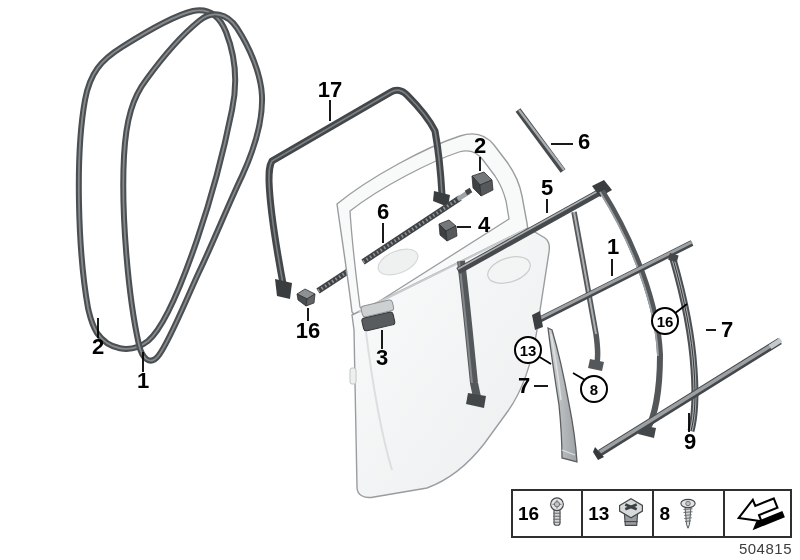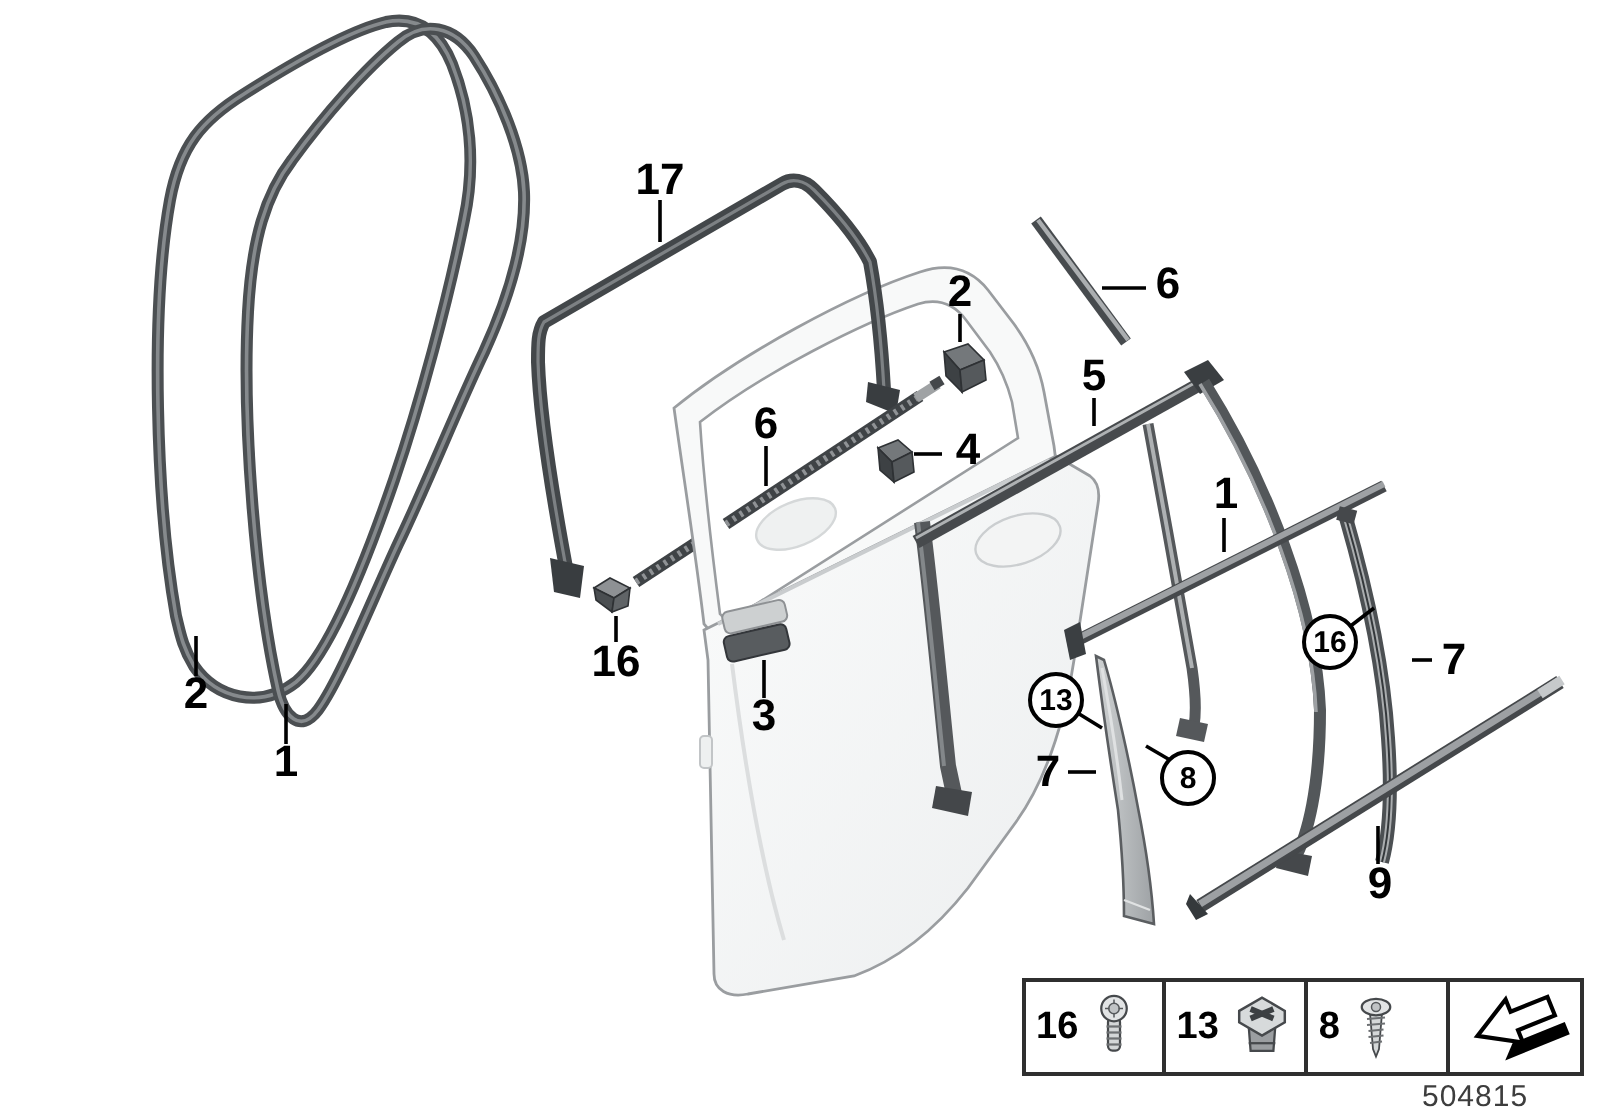--- a/index.html
+++ b/index.html
@@ -9,21 +9,21 @@
   .callout{position:absolute;transform:translate(-50%,-50%);color:#000;
            font-weight:bold;font-size:22px;line-height:1;letter-spacing:0;white-space:nowrap;}
   .callout.circled{width:24px;height:24px;border:2px solid #000;border-radius:50%;
            background:#fff;font-size:15px;display:flex;align-items:center;justify-content:center;}
   #legend{position:absolute;left:511px;top:489px;width:281px;height:49px;
           border:2px solid #2f2f2f;box-sizing:border-box;display:flex;background:#fff;}
   .legend-cell{flex:1 1 0;border-right:2px solid #2f2f2f;display:flex;align-items:center;
           padding:2px 2px 2px 5px;box-sizing:border-box;gap:3px;}
   .legend-cell:last-child{border-right:none;justify-content:center;padding:2px;}
   .legend-num{font-weight:bold;font-size:19px;color:#000;}
-  #part-number{position:absolute;left:711px;top:540px;width:81px;text-align:left;
+  #part-number{position:absolute;left:711px;top:540px;width:81px;text-align:right;
           font-size:15px;color:#3d3d3d;letter-spacing:.5px;}
 </style>
 </head>
 <body>
 
 <div id="stage">
 
 <svg id="art" width="800" height="560" viewBox="0 0 800 560">
   <defs>
     <linearGradient id="g7" x1="0" y1="0" x2="1" y2="0">

